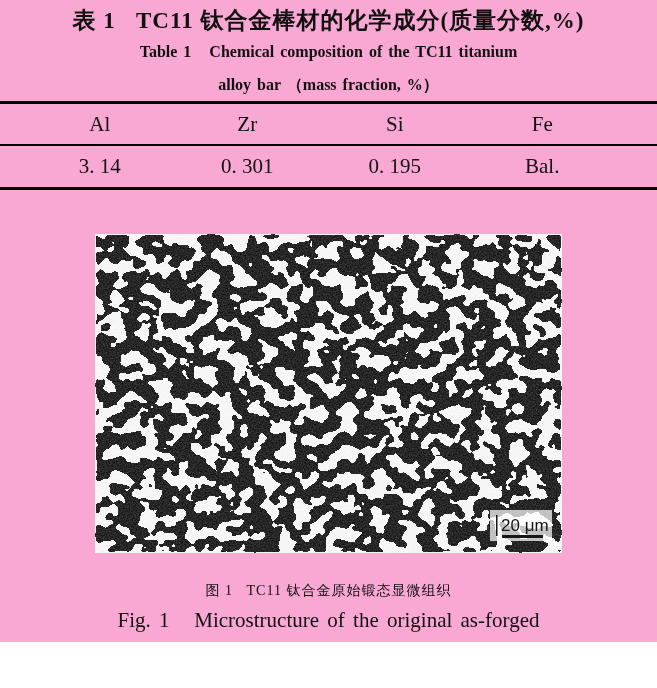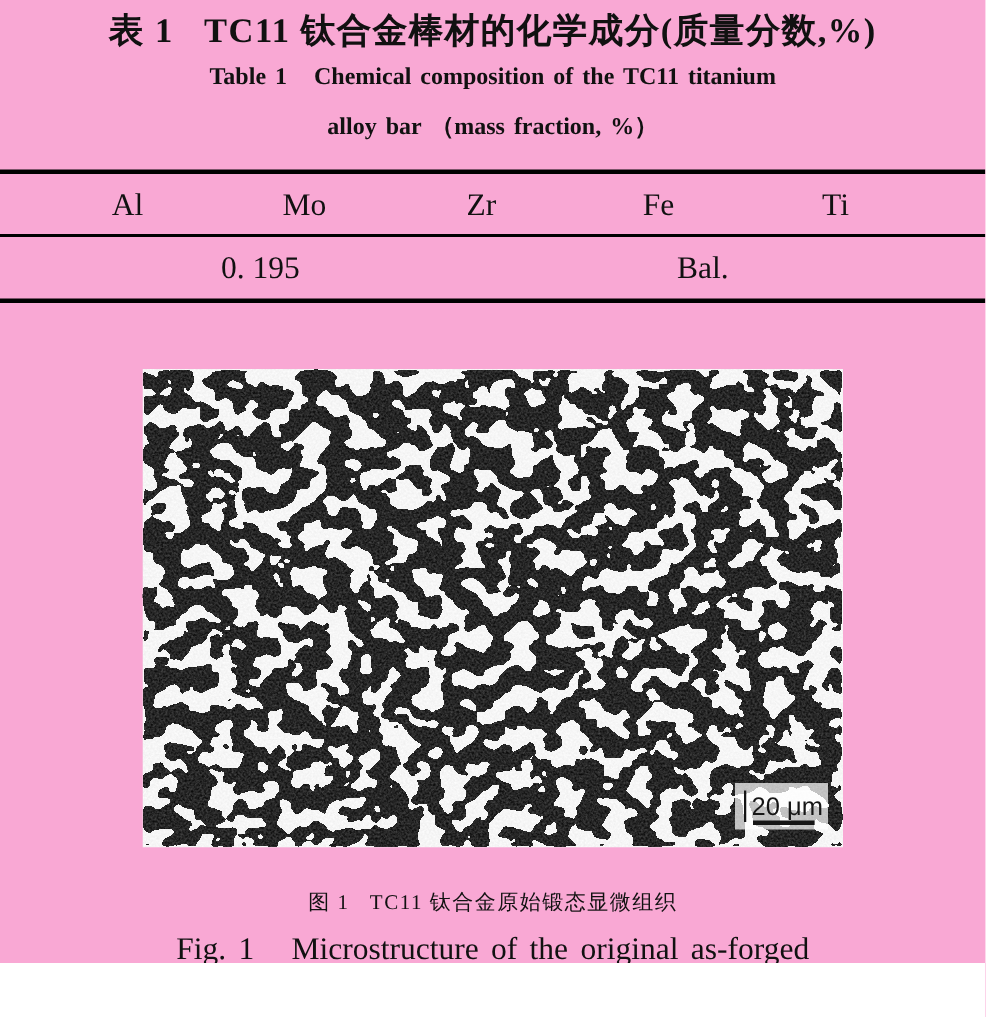--- a/index.html
+++ b/index.html
@@ -24,21 +24,21 @@
   }
   .tbl-title-en {
     text-align: center;
     font-weight: bold;
     font-size: 16px;
     line-height: 33px;
     white-space: pre;
     word-spacing: 2px;
   }
   .ctable {
-    margin-top: 12px;
+    margin-top: 0;
     border-top: 3px solid #000000;
     border-bottom: 3px solid #000000;
   }
   .trow {
     display: flex;
     align-items: center;
     padding: 0 41px 0 26px;
   }
   .trow-head {
     height: 42px;
@@ -80,26 +80,27 @@
 
   <div class="tbl-title-zh">表 1   TC11 钛合金棒材的化学成分(质量分数,%)</div>
 
   <div class="tbl-title-en">Table 1   Chemical composition of the TC11 titanium</div>
 
   <div class="tbl-title-en">alloy bar （mass fraction, %）</div>
 
   <div class="ctable">
     <div class="trow trow-head">
       <span class="tcell">Al</span>
-      <span class="tcell">Mo</span>
       <span class="tcell">Zr</span>
+      <span class="tcell">Si</span>
       <span class="tcell">Fe</span>
-      <span class="tcell">Ti</span>
     </div>
     <div class="trow trow-data">
+      <span class="tcell">3. 14</span>
+      <span class="tcell">0. 301</span>
       <span class="tcell">0. 195</span>
       <span class="tcell">Bal.</span>
     </div>
   </div>
 
   <div class="figwrap">
     <svg width="467" height="319" viewBox="0 0 467 319" role="img" aria-label="black-and-white optical micrograph of the as-forged TC11 alloy: interlocking equiaxed dark beta and white alpha grains">
       <defs>
         <filter id="blobF" x="0" y="0" width="100%" height="100%" color-interpolation-filters="sRGB">
           <feTurbulence type="fractalNoise" baseFrequency="0.065 0.075" numOctaves="3" seed="23" result="t"></feTurbulence>

